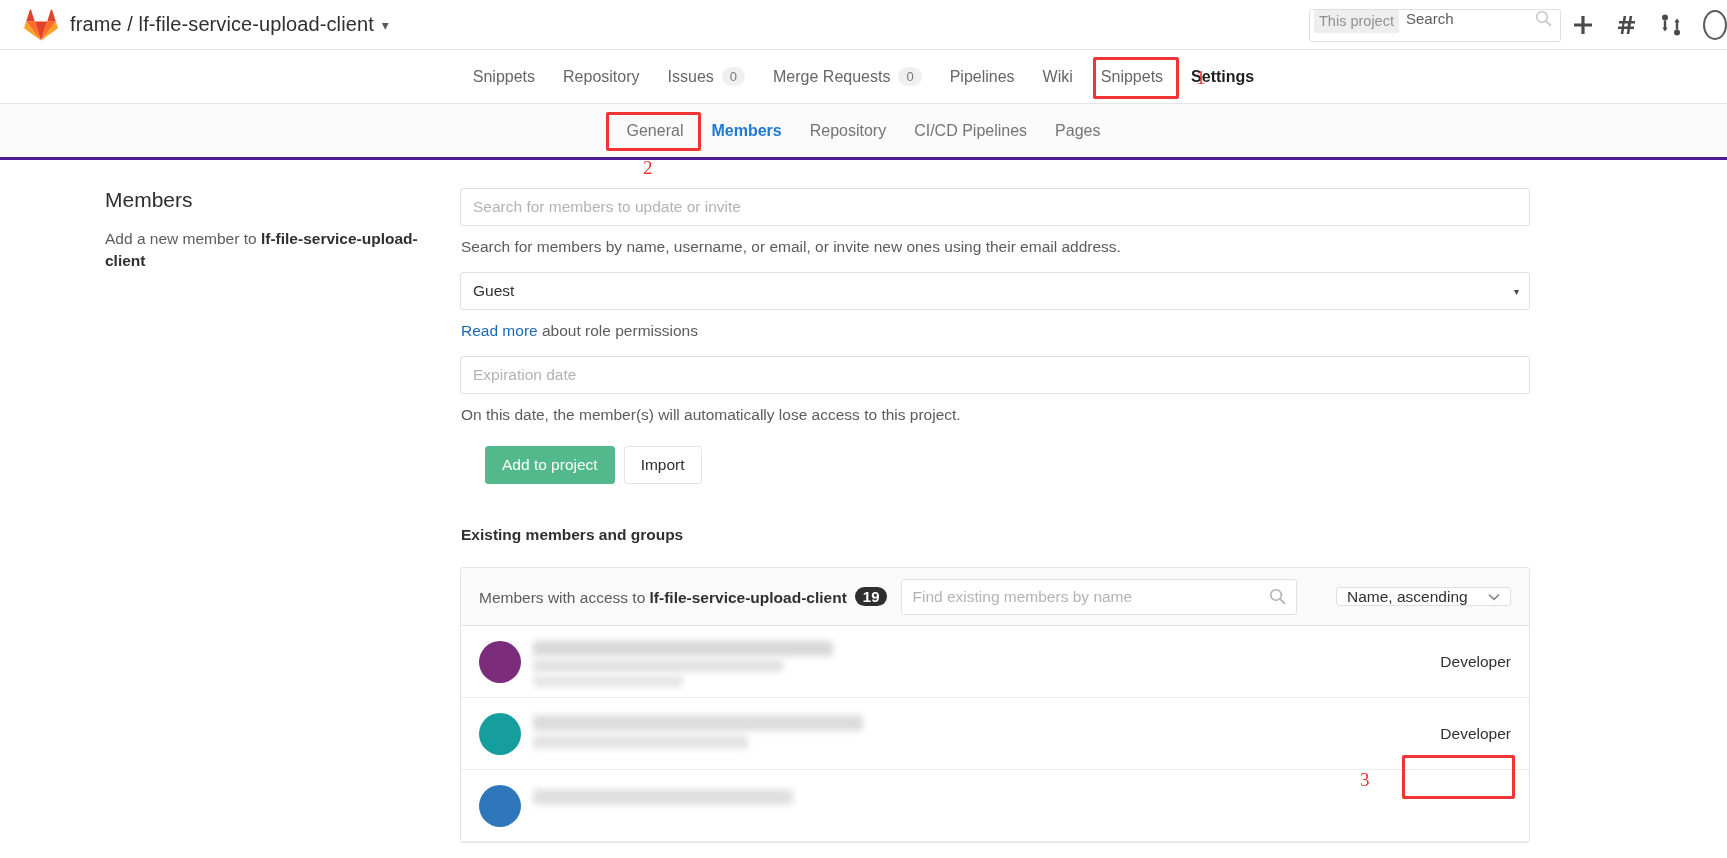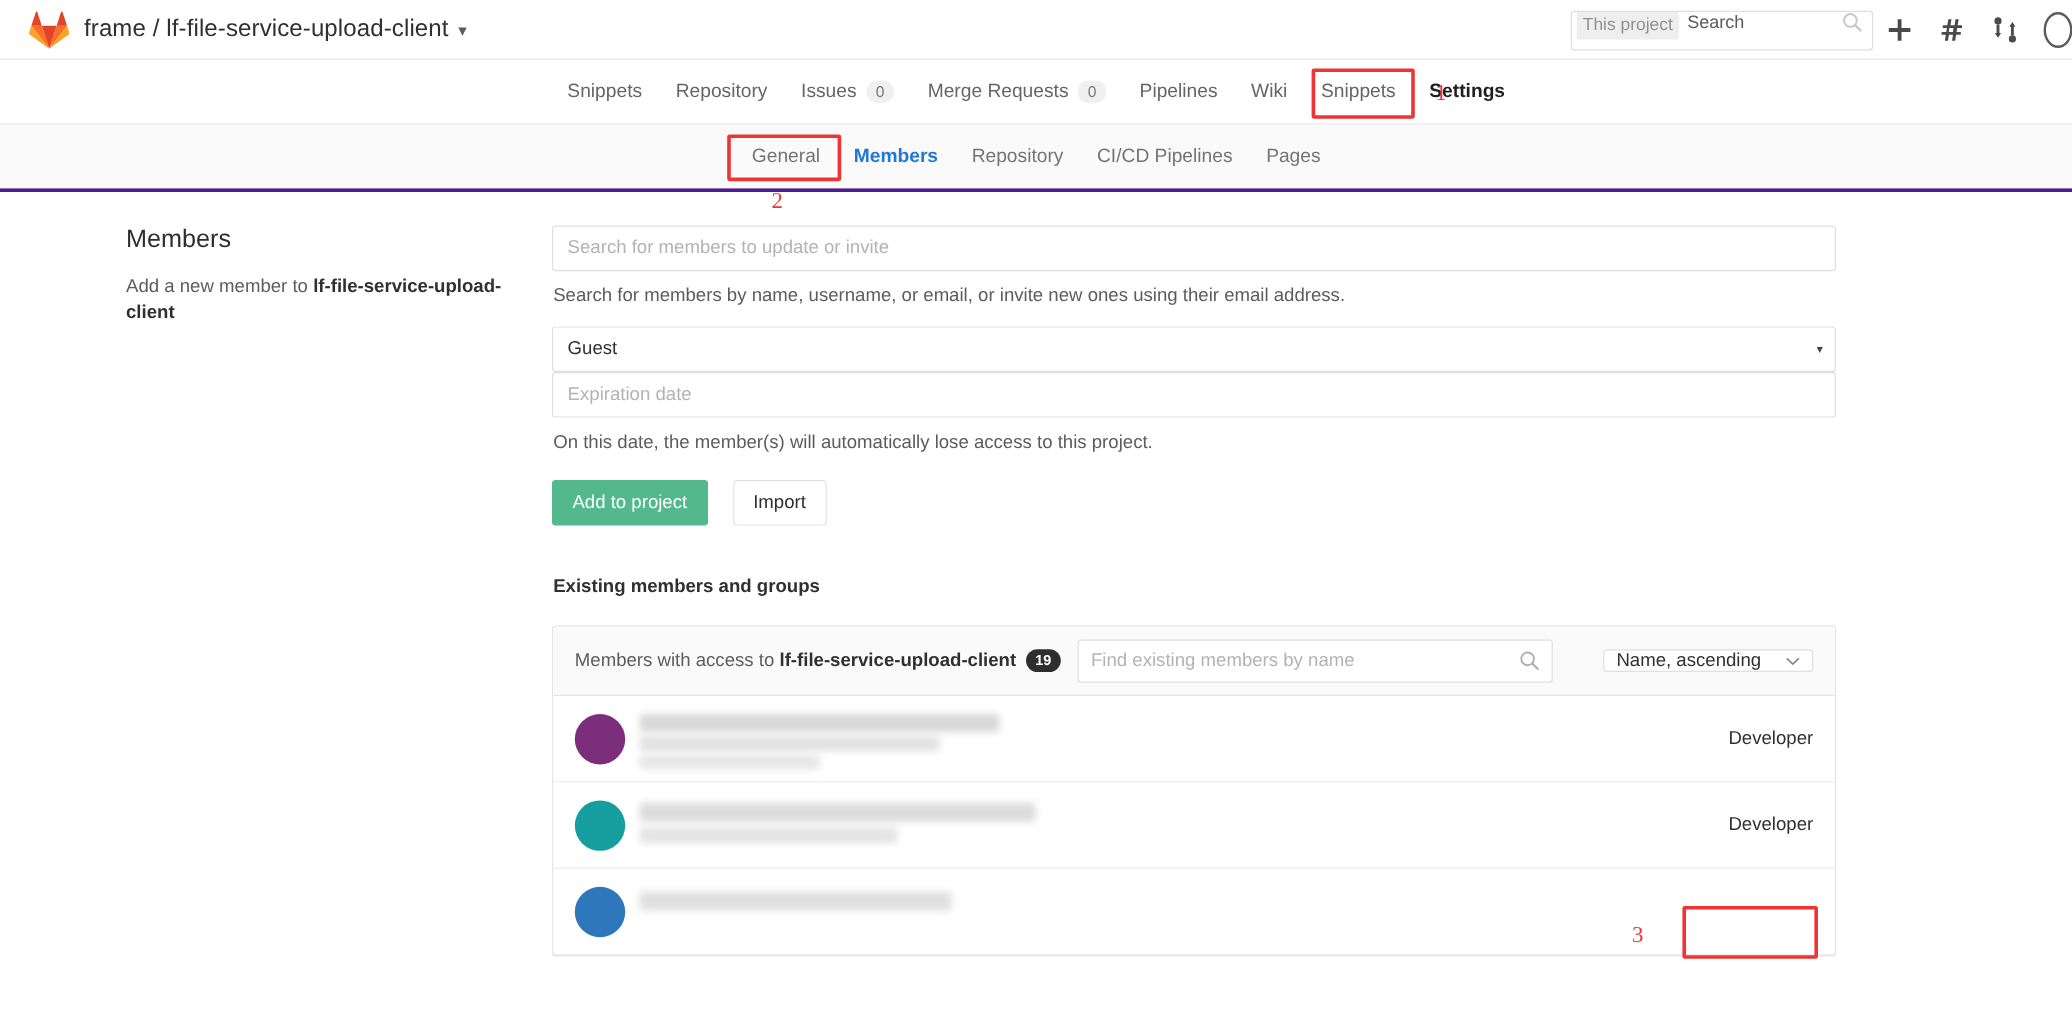--- a/index.html
+++ b/index.html
@@ -196,21 +196,21 @@
     font-size: 10px;
     color: #444;
   }
   .help-text {
     font-size: 15.5px;
     color: #5c5c5c;
     margin: 12px 0 16px 1px;
   }
   .link { color: #1b69b6; }
 
-  .btn-row { display: flex; gap: 21px; margin-top: 22px; }
+  .btn-row { display: flex; gap: 9px; margin-top: 22px; margin-left: 25px; }
   .btn {
     font-size: 15.5px;
     border-radius: 3px;
     padding: 9px 16px;
     line-height: 18px;
     white-space: nowrap;
   }
   .btn-primary { background: #53b98c; color: #fff; border: 1px solid #53b98c; }
   .btn-default { background: #fff; color: #2e2e2e; border: 1px solid #e3e3e3; }
 
@@ -237,21 +237,21 @@
     align-items: center;
     padding: 0 18px;
     gap: 14px;
   }
   .panel-head-title { font-size: 15.5px; color: #5c5c5c; white-space: nowrap; }
   .panel-head-title b { color: #303030; }
   .num-badge {
     display: inline-block;
     background: #2e2e2e;
     color: #fff;
-    font-size: 12px;
+    font-size: 15px;
     font-weight: bold;
     border-radius: 10px;
     padding: 2px 8px;
     margin-left: 8px;
     line-height: 15px;
     vertical-align: 1px;
   }
   .panel-search {
     flex: 1;
     max-width: 396px;
@@ -417,20 +417,23 @@
   <div class="main-col">
 
     <div class="field">
       <span>Search for members to update or invite</span>
     </div>
     <div class="help-text">Search for members by name, username, or email, or invite new ones using their email address.</div>
 
     <div class="field value select">
       <span>Guest</span>
       <span class="select-caret">▾</span>
+    </div>
+    <div class="help-text">
+      <span class="link">Read more</span><span> about role permissions</span>
     </div>
 
     <div class="field">
       <span>Expiration date</span>
     </div>
     <div class="help-text">On this date, the member(s) will automatically lose access to this project.</div>
 
     <div class="btn-row">
       <div class="btn btn-primary">Add to project</div>
       <div class="btn btn-default">Import</div>

